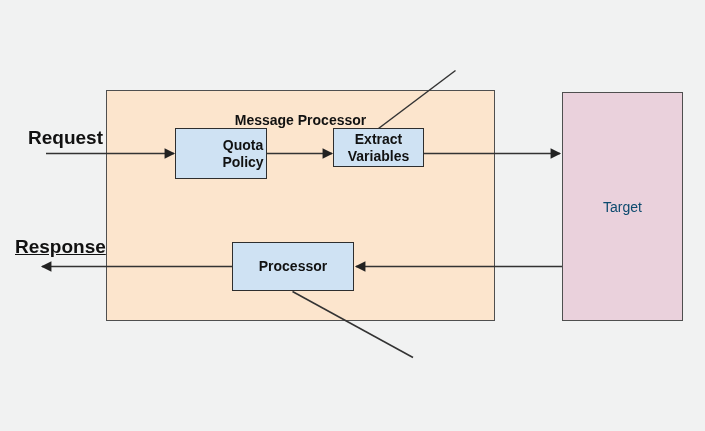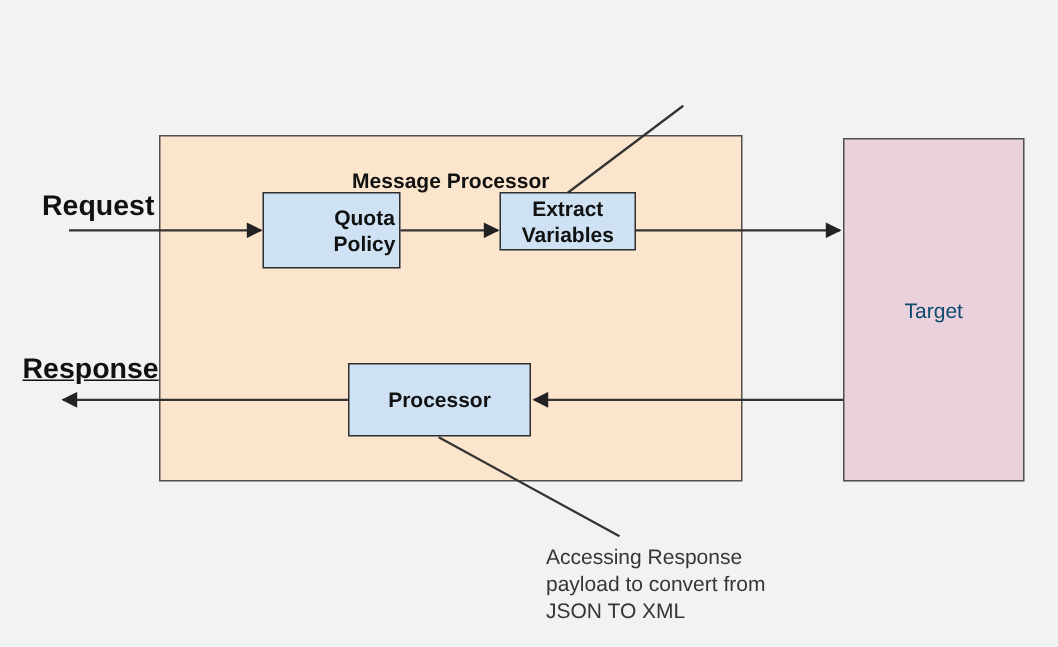--- a/index.html
+++ b/index.html
@@ -96,23 +96,20 @@
   <div class="node node-extract">Extract
 Variables</div>
 
   <div class="node node-json">Processor</div>
 
   <div class="flow-label label-request">Request</div>
 
   <div class="flow-label label-response">Response</div>
 
 
-  <div class="annotation ann-bottom">Accessing Response
-payload to convert from
-JSON TO XML</div>
 
   <svg class="connectors" width="705" height="431" viewBox="0 0 705 431">
     <defs>
       <marker id="arrow" viewBox="0 0 10 10" refX="9" refY="5" markerWidth="9" markerHeight="7" orient="auto-start-reverse">
         <path d="M0,0 L10,5 L0,10 z" fill="#222222"></path>
       </marker>
     </defs>
 
     <line x1="46" y1="153.5" x2="174" y2="153.5" stroke="#333333" stroke-width="1.5" marker-end="url(#arrow)"></line>
 

